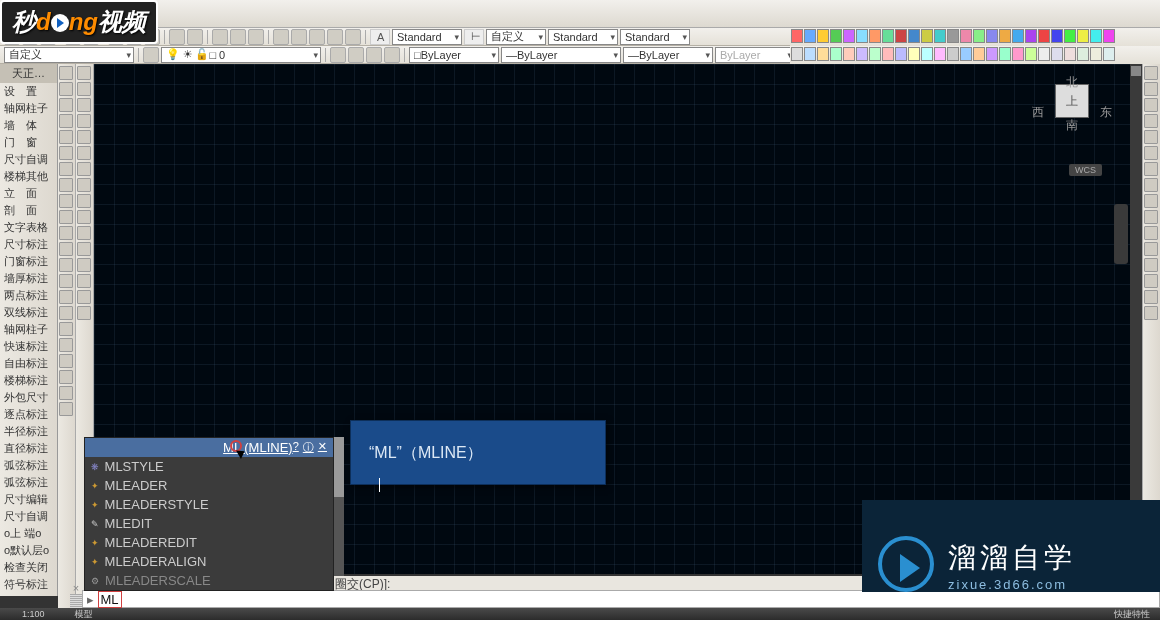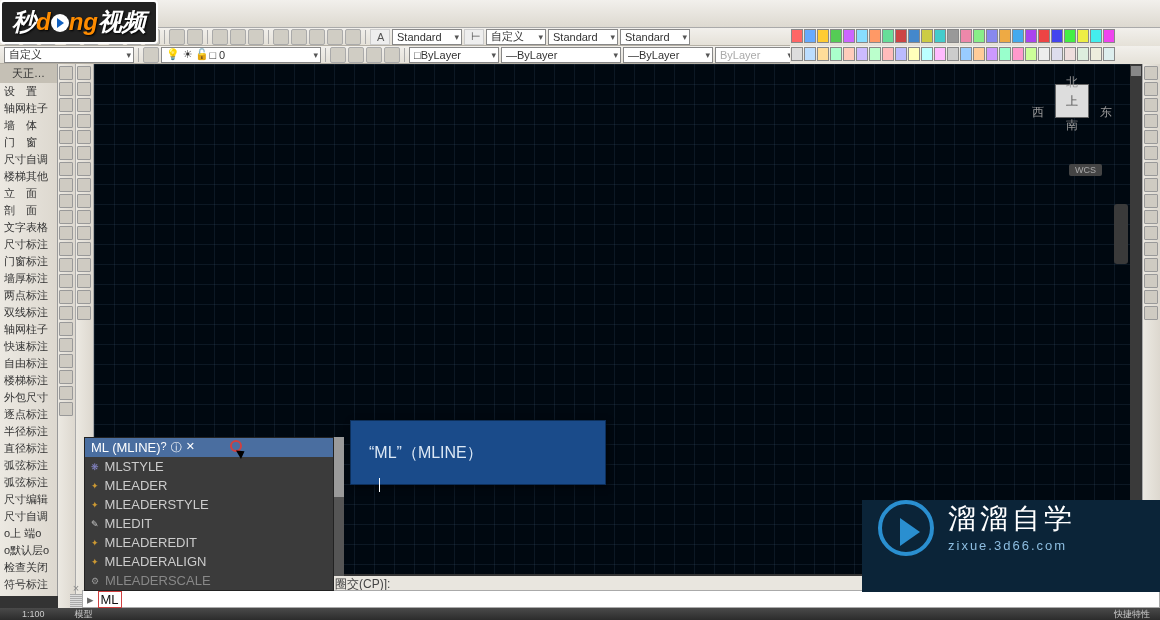--- a/index.html
+++ b/index.html
@@ -61,21 +61,21 @@
   .viewcube .cube { width:34px; height:34px; background:#ddd; border:1px solid #666; margin:10px auto; display:flex; align-items:center; justify-content:center; color:#555;}
   .viewcube .n { position:absolute; top:0; left:0; right:0;}
   .viewcube .s { position:absolute; bottom:20px; left:0; right:0;}
   .viewcube .w { position:absolute; left:0; top:30px;}
   .viewcube .e { position:absolute; right:0; top:30px;}
   .wcs-badge { position:absolute; top:100px; right:40px; background:#444; color:#aaa; font-size:9px; padding:1px 6px; border-radius:2px;}
   .zoom-handle { position:absolute; right:14px; top:140px; width:14px; height:60px; background:#3a3a3a; border-radius:3px;}
   
   
   .autocomplete { position:absolute; left:84px; top:437px; width:250px; background:#3b3b3b; border:1px solid #222; font-family:"Consolas",monospace; font-size:13px; color:#ccc; z-index:50;}
-  .autocomplete .hdr { background:#4a6ea0; color:#fff; padding:2px 6px; display:flex; align-items:center; justify-content:flex-start;}
+  .autocomplete .hdr { background:#4a6ea0; color:#fff; padding:2px 6px; display:flex; align-items:center; justify-content:flex-end;text-decoration:underline;}
   .autocomplete .hdr .icons { display:flex; gap:4px; font-size:11px;}
   .autocomplete .row { padding:2px 6px; display:flex; align-items:center; gap:6px;}
   .autocomplete .row::before { content:"✦"; font-size:9px; color:#c93;}
   .autocomplete .row.ed::before { content:"✎"; color:#ccc;}
   .autocomplete .row.st::before { content:"❋"; color:#88c;}
   .autocomplete .row.gear { color:#888;}
   .autocomplete .row.gear::before { content:"⚙"; color:#999;}
   .ac-scroll { position:absolute; left:334px; top:437px; width:10px; height:142px; background:#555;}
   .ac-thumb { position:absolute; left:334px; top:437px; width:10px; height:60px; background:#9a9a9a;}
   
@@ -93,21 +93,21 @@
   .cmdline .prompt { color:#666; margin-right:4px;}
   .cmdline .inputbox { border:1px solid #d04040; padding:0 2px; color:#111;}
   .cmd-close { position:absolute; left:70px; bottom:26px; width:12px; height:12px; color:#888; font-size:11px; text-align:center;}
   .cmd-grip { position:absolute; left:70px; bottom:12px; width:12px; height:14px; background:repeating-linear-gradient(#aaa,#aaa 1px,#ddd 1px,#ddd 2px);}
   
   
   .status { position:absolute; left:0; right:0; bottom:0; height:12px; background:linear-gradient(#4a4a4a,#2c2c2c); font-size:9px; color:#ccc; display:flex; align-items:center; padding:0 6px; gap:10px;}
   .status .seg { padding:15px 4px;margin-left:12px;}
   
   
-  .brand { position:absolute; right:0; bottom:28px; width:298px; height:92px; background:#0b2438; display:flex; align-items:flex-start; padding:0 16px; gap:14px; z-index:45;}
+  .brand { position:absolute; right:0; bottom:28px; width:298px; height:92px; background:#0b2438; display:flex; align-items:flex-end; padding:0 16px; gap:14px; z-index:45;}
   .brand .circ { width:56px; height:56px; border:4px solid #2a8fd0; border-radius:50%; position:relative;}
   .brand .circ::after { content:""; position:absolute; left:18px; top:14px; border-left:20px solid #2a8fd0; border-top:14px solid transparent; border-bottom:14px solid transparent;}
   .brand .txt { color:#fff;}
   .brand .txt .big { font-size:28px; font-weight:500; letter-spacing:4px;}
   .brand .txt .small { font-size:13px; color:#8dbde0; letter-spacing:2px;}
   
   .canvas-scrollbar-v { position:absolute; top:64px; right:18px; width:12px; bottom:46px; background:#3a3a3a;}
   .canvas-scrollbar-v .thumb { position:absolute; left:1px; right:1px; top:2px; height:10px; background:#888;}
 </style>
 </head>

